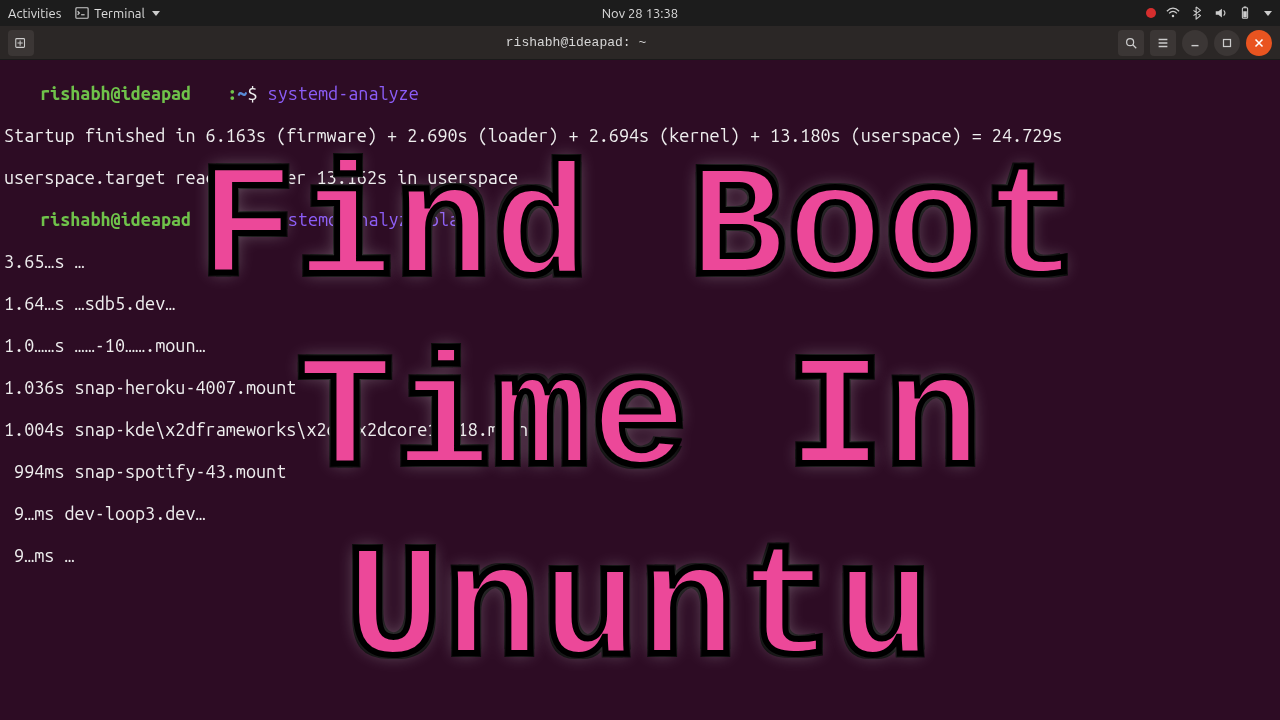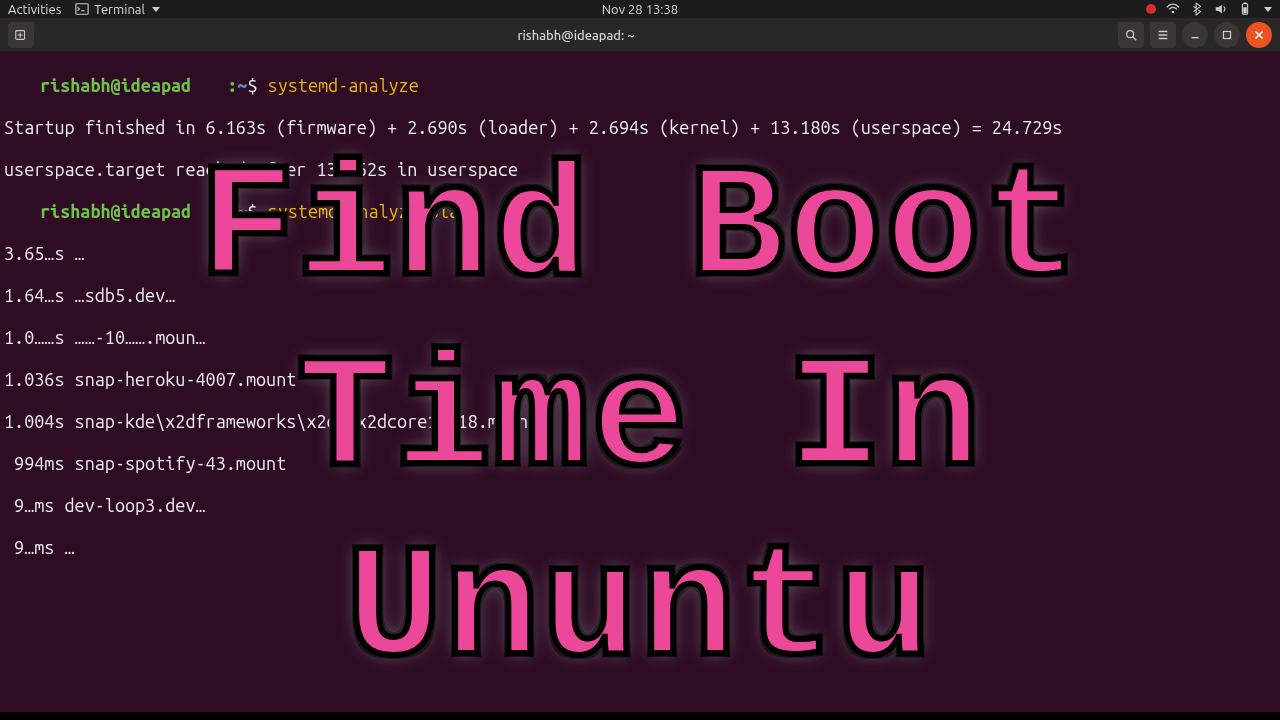--- a/index.html
+++ b/index.html
@@ -1,33 +1,33 @@
 <!DOCTYPE html>
 <html><head>
 <meta charset="utf-8">
 <style>
   * { margin: 0; padding: 0; box-sizing: border-box; }
   html, body { width: 1280px; height: 720px; overflow: hidden; font-family: "Ubuntu", "DejaVu Sans", sans-serif; background: #000; }
   
   .top-panel {
-    height: 18px; background: #1c1c1c; color: #ddd; display: flex; align-items: center;
+    height: 26px; background: #1c1c1c; color: #ddd; display: flex; align-items: center;
     font-size: 13px; padding: 0 8px; justify-content: space-between;
   }
   .panel-left { display: flex; align-items: center; gap: 14px; }
   .panel-item { display: flex; align-items: center; gap: 5px; cursor: pointer; }
   .panel-icon { width: 14px; height: 14px; display: inline-block; }
   .tri-down { display:inline-block; width:0; height:0; border-left:4px solid transparent; border-right:4px solid transparent; border-top:5px solid #ccc; margin-left:2px; }
   .panel-center { position:absolute; left:50%; transform:translateX(-50%); color:#ddd; }
   .panel-right { display:flex; align-items:center; gap:10px; }
   .status-icon { width:14px; height:14px; display:inline-block; }
   .red-dot { width:10px; height:10px; border-radius:50%; background:#d62e2e; display:inline-block; }
   
   .title-bar {
     height: 34px; background: #2b2726; display:flex; align-items:center; justify-content:space-between;
-    padding: 0 8px; border-bottom:1px solid #1a1a1a;
+    padding: 0 8px; border-bottom:1px solid #1a1a1a;font-family:Liberation Mono, monospace;
   }
   .tb-left, .tb-right { display:flex; align-items:center; gap:6px; }
   .hb-btn {
     width:26px; height:26px; border-radius:4px; background:#3b3635; display:flex; align-items:center; justify-content:center;
     color:#ddd; cursor:pointer;
   }
   .hb-btn.round { border-radius:50%; }
   .hb-btn.close { background:#e95420; color:#fff; }
   .hb-title { flex:1; text-align:center; color:#d6d6d6; font-size:13px; font-weight:500; }
   .hb-icon { width:14px; height:14px; }
@@ -40,21 +40,21 @@
     font-size: 18px;
     line-height: 21px;
     padding: 2px 4px;
     white-space: pre;
     overflow: hidden;
     position: relative;
   }
   .prompt-user { color:#6fc24a; font-weight:bold;margin-left:36px; }
   .prompt-path { color:#5a8bd6; font-weight:bold; }
   .prompt-dollar { color:#eee; }
-  .cmd { color:#eab308; }
+  .cmd { color:#8b5cf6; }
   .line { display:block; }
   
   .overlay-title {
     position:absolute; left:0; right:0; top:46px; bottom:0; pointer-events:none;
     display:flex; flex-direction:column; align-items:center; justify-content:flex-start;
     padding-top: 90px;
   }
   .overlay-title .row {
     font-family: Liberation Mono, monospace;
     font-weight:900;

